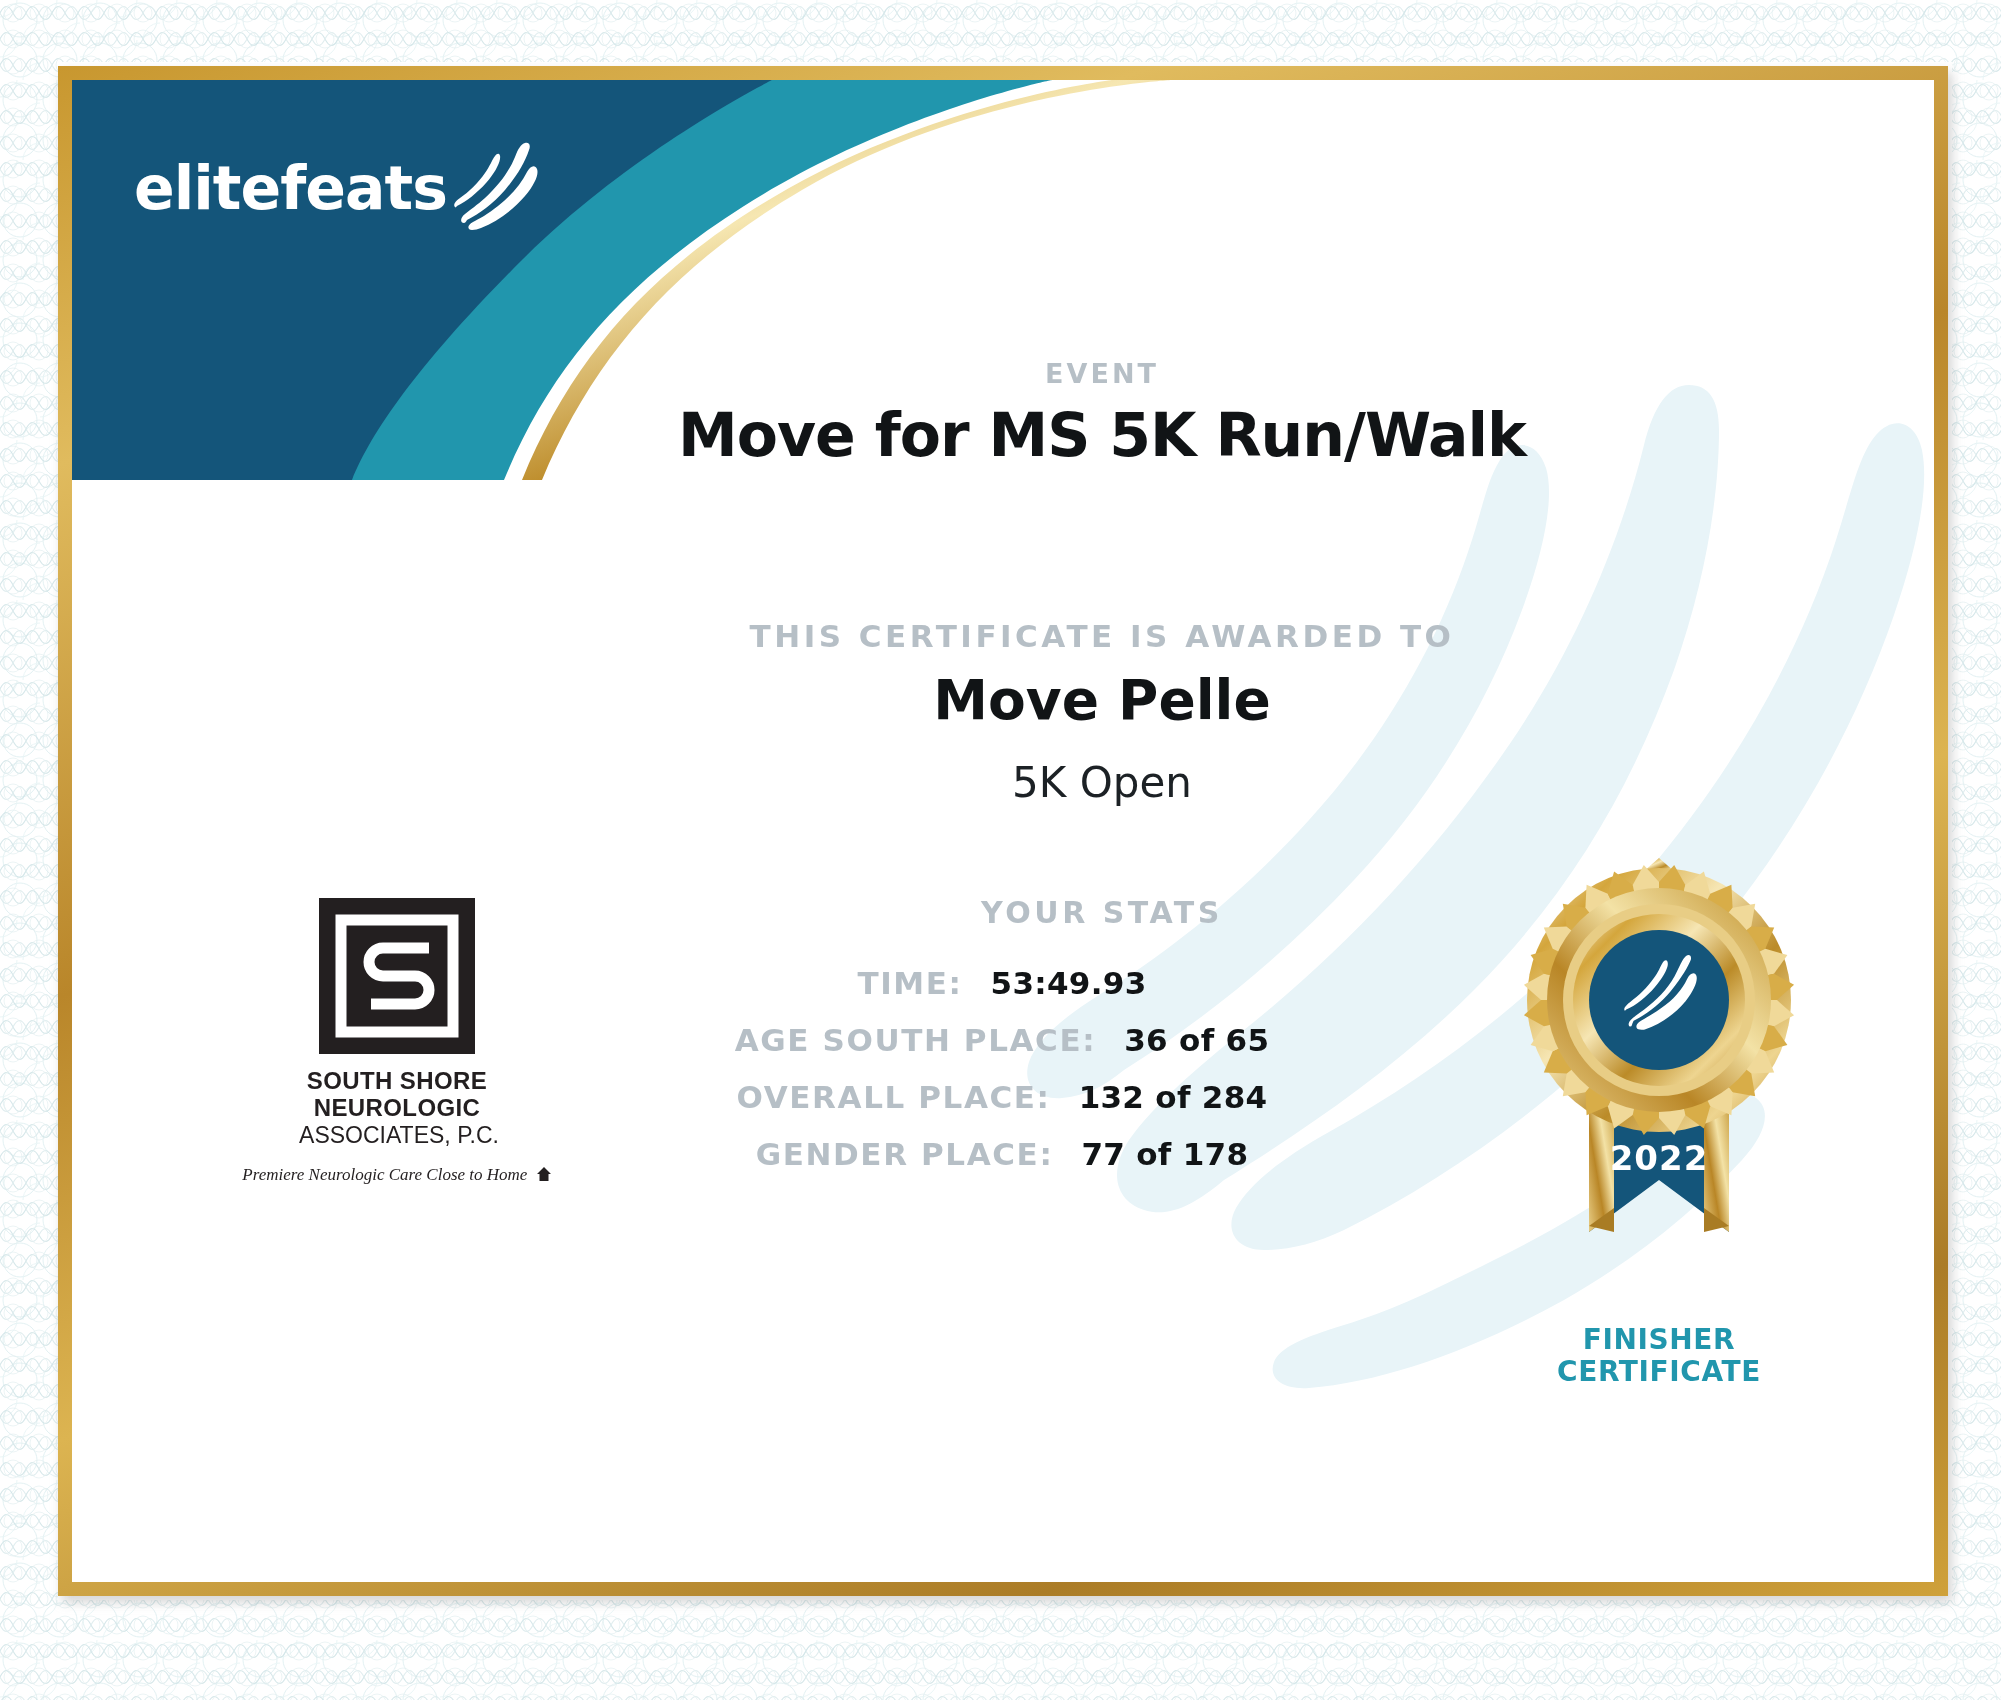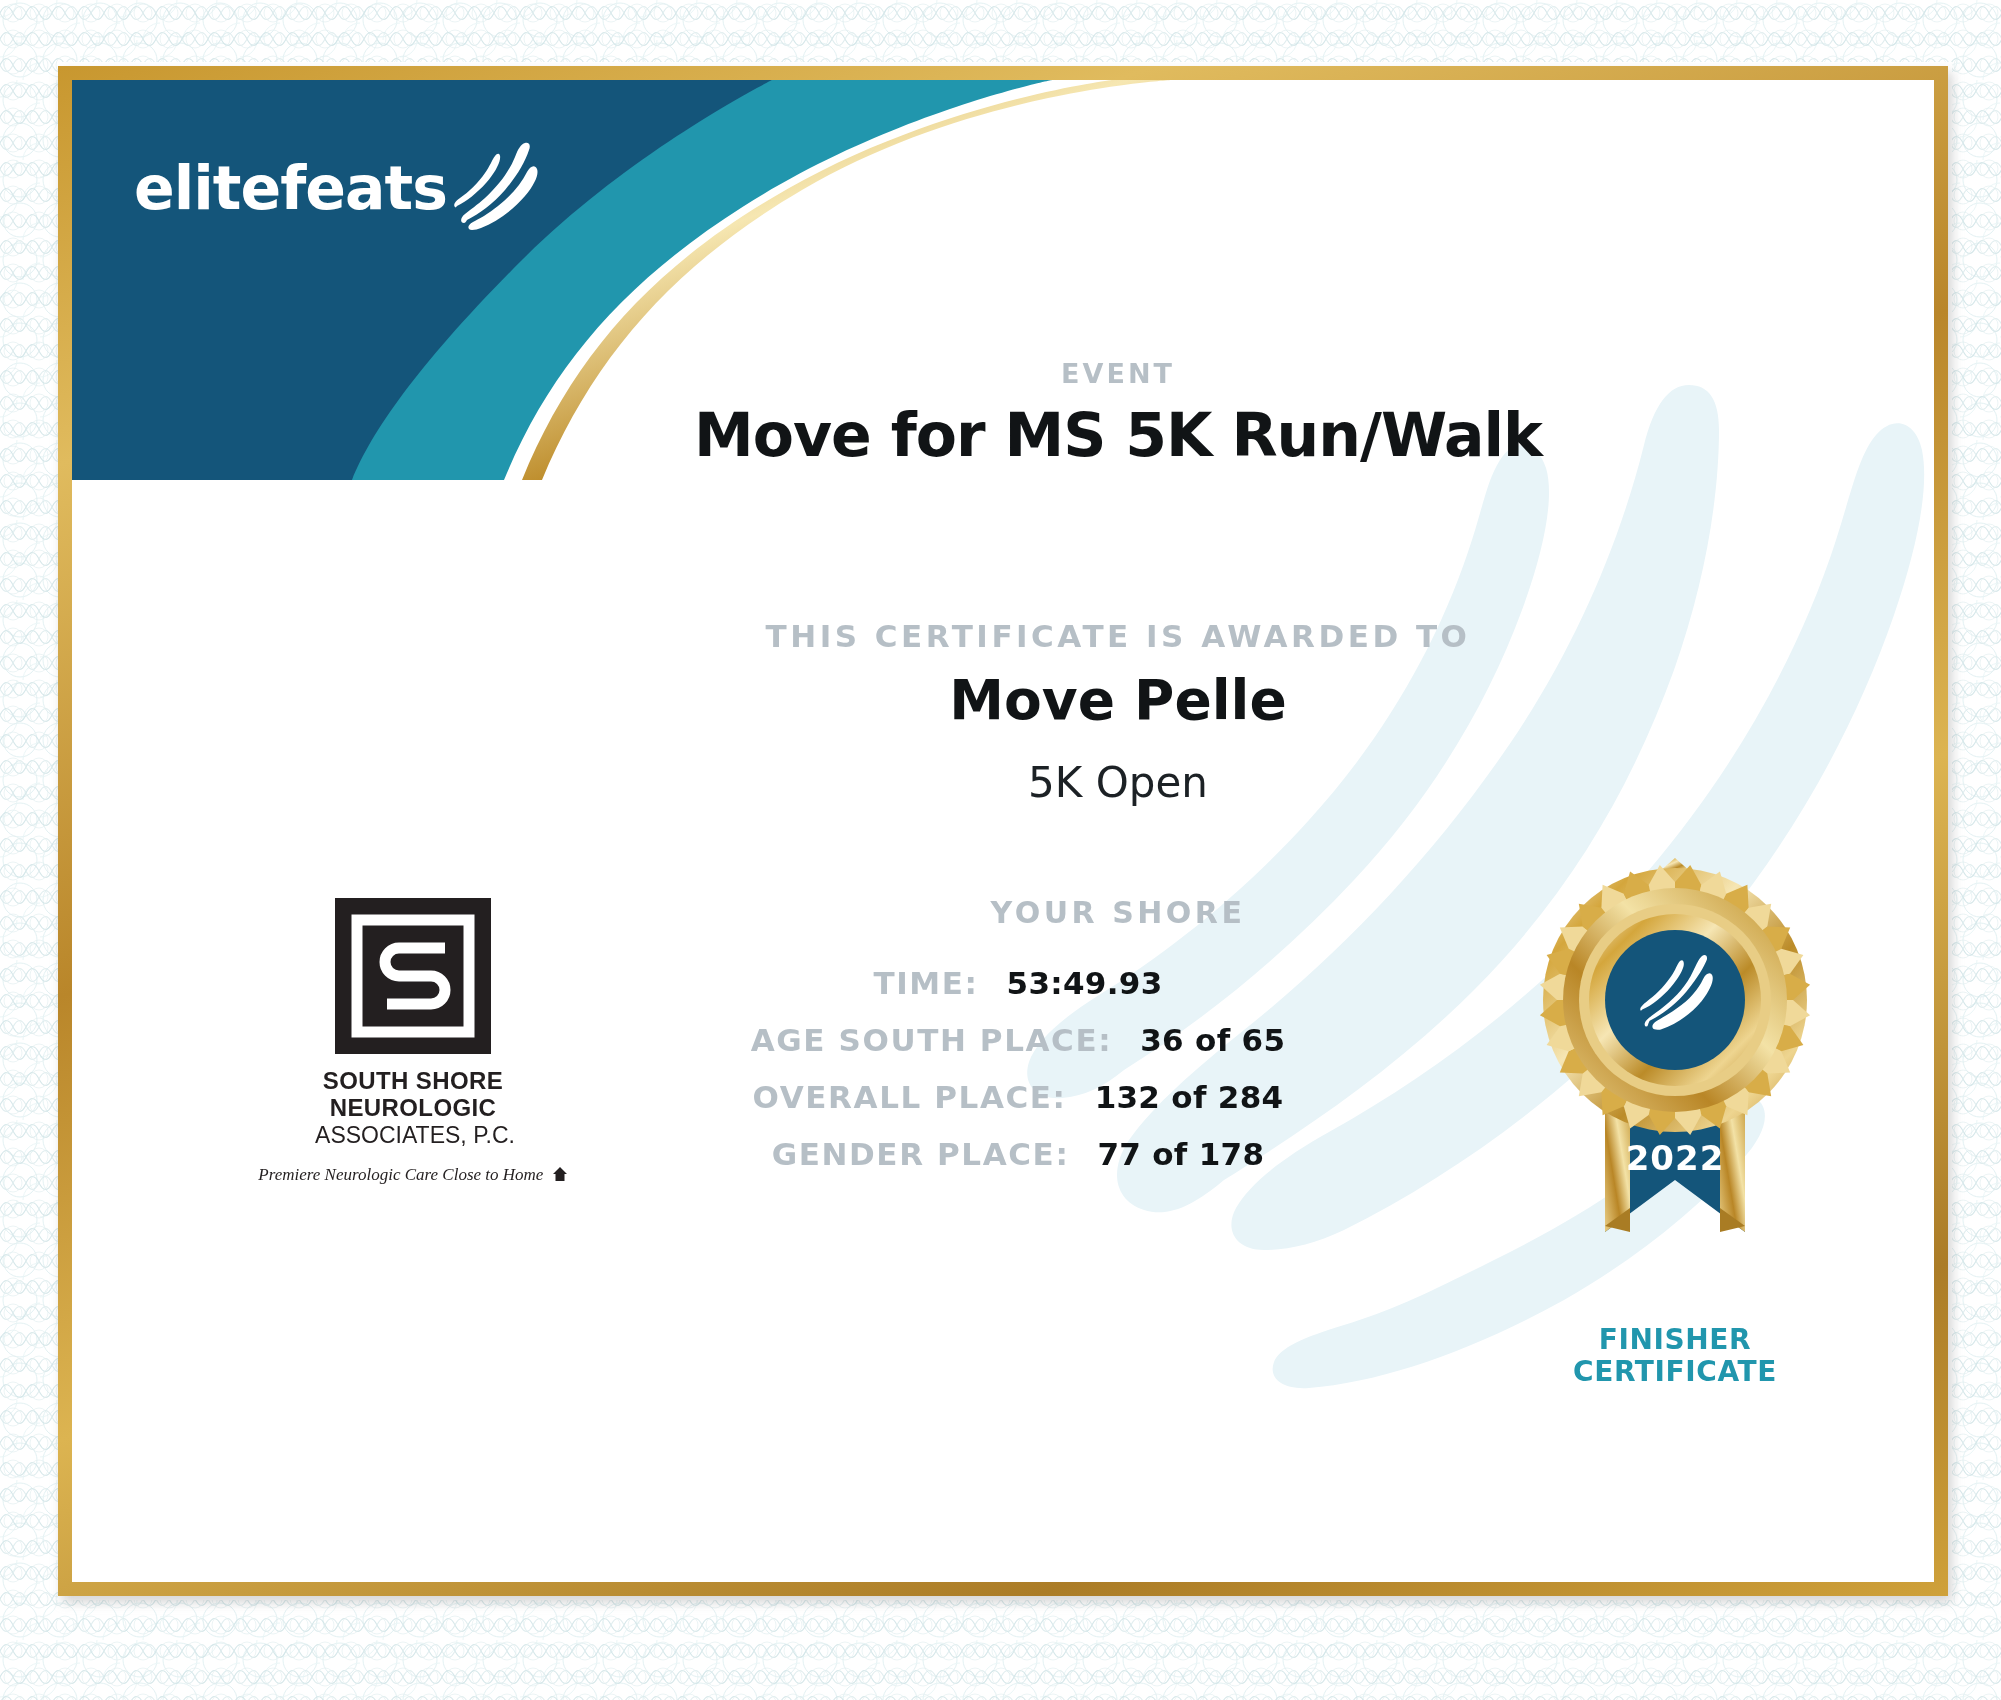--- a/index.html
+++ b/index.html
@@ -74,21 +74,21 @@
     font-family: "DejaVu Sans", sans-serif;
     font-size: 60px;
     font-weight: 700;
     color: #ffffff;
     letter-spacing: -1px;
   }
 
   
   .content {
     position: absolute;
-    left: 16px; top: 0;
+    left: 0; top: 0;
     width: 100%; height: 100%;
     z-index: 4;
   }
   .label {
     color: #b6bfc6;
     letter-spacing: 3px;
     text-align: center;
     font-size: 27px;
     font-weight: 700;
     font-family: "DejaVu Sans", sans-serif;
@@ -280,21 +280,21 @@
 
       <div class="content">
 
         <div class="label event-label">EVENT</div>
         <div class="event-name">Move for MS 5K Run/Walk</div>
 
         <div class="label awarded-label">THIS CERTIFICATE IS AWARDED TO</div>
         <div class="recipient">Move Pelle</div>
         <div class="division">5K Open</div>
 
-        <div class="label stats-label">YOUR SHORE</div>
+        <div class="label stats-label">YOUR STATS</div>
 
         <div class="stats">
           <div class="stat-row">
             <span class="stat-key">TIME:</span>
             <span class="stat-val">53:49.93</span>
           </div>
           <div class="stat-row">
             <span class="stat-key">AGE SOUTH PLACE:</span>
             <span class="stat-val">36 of 65</span>
           </div>

